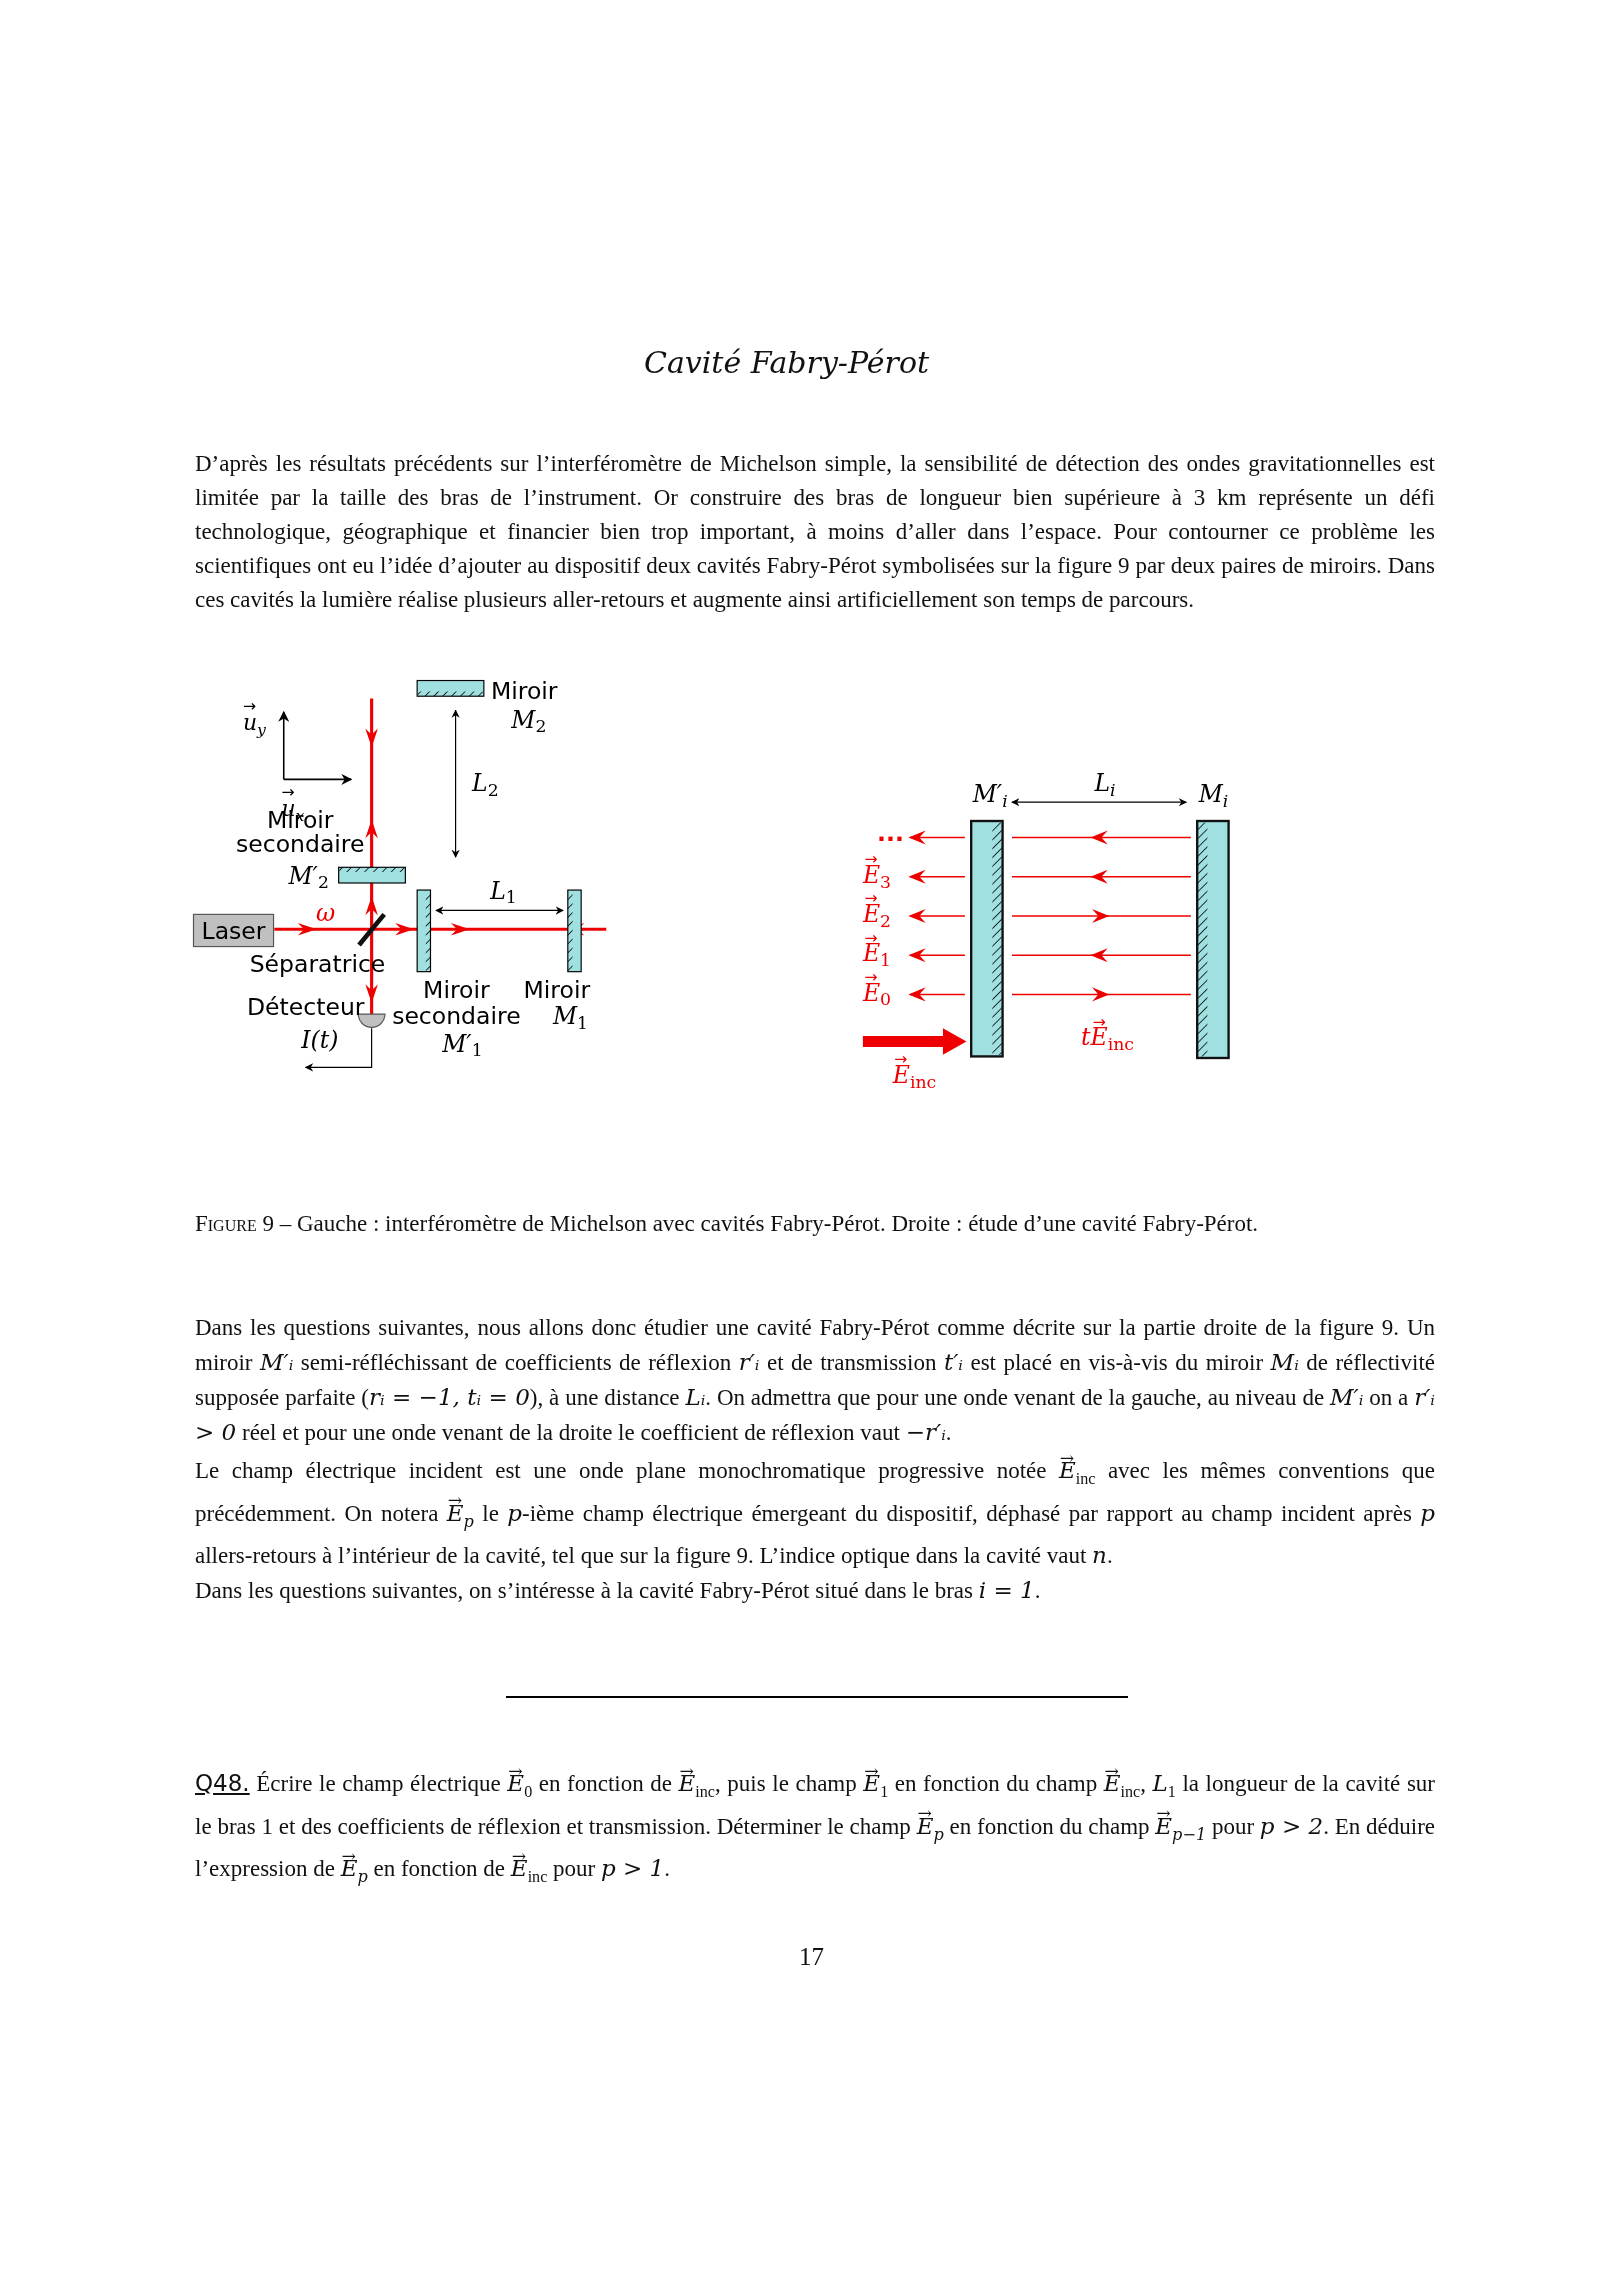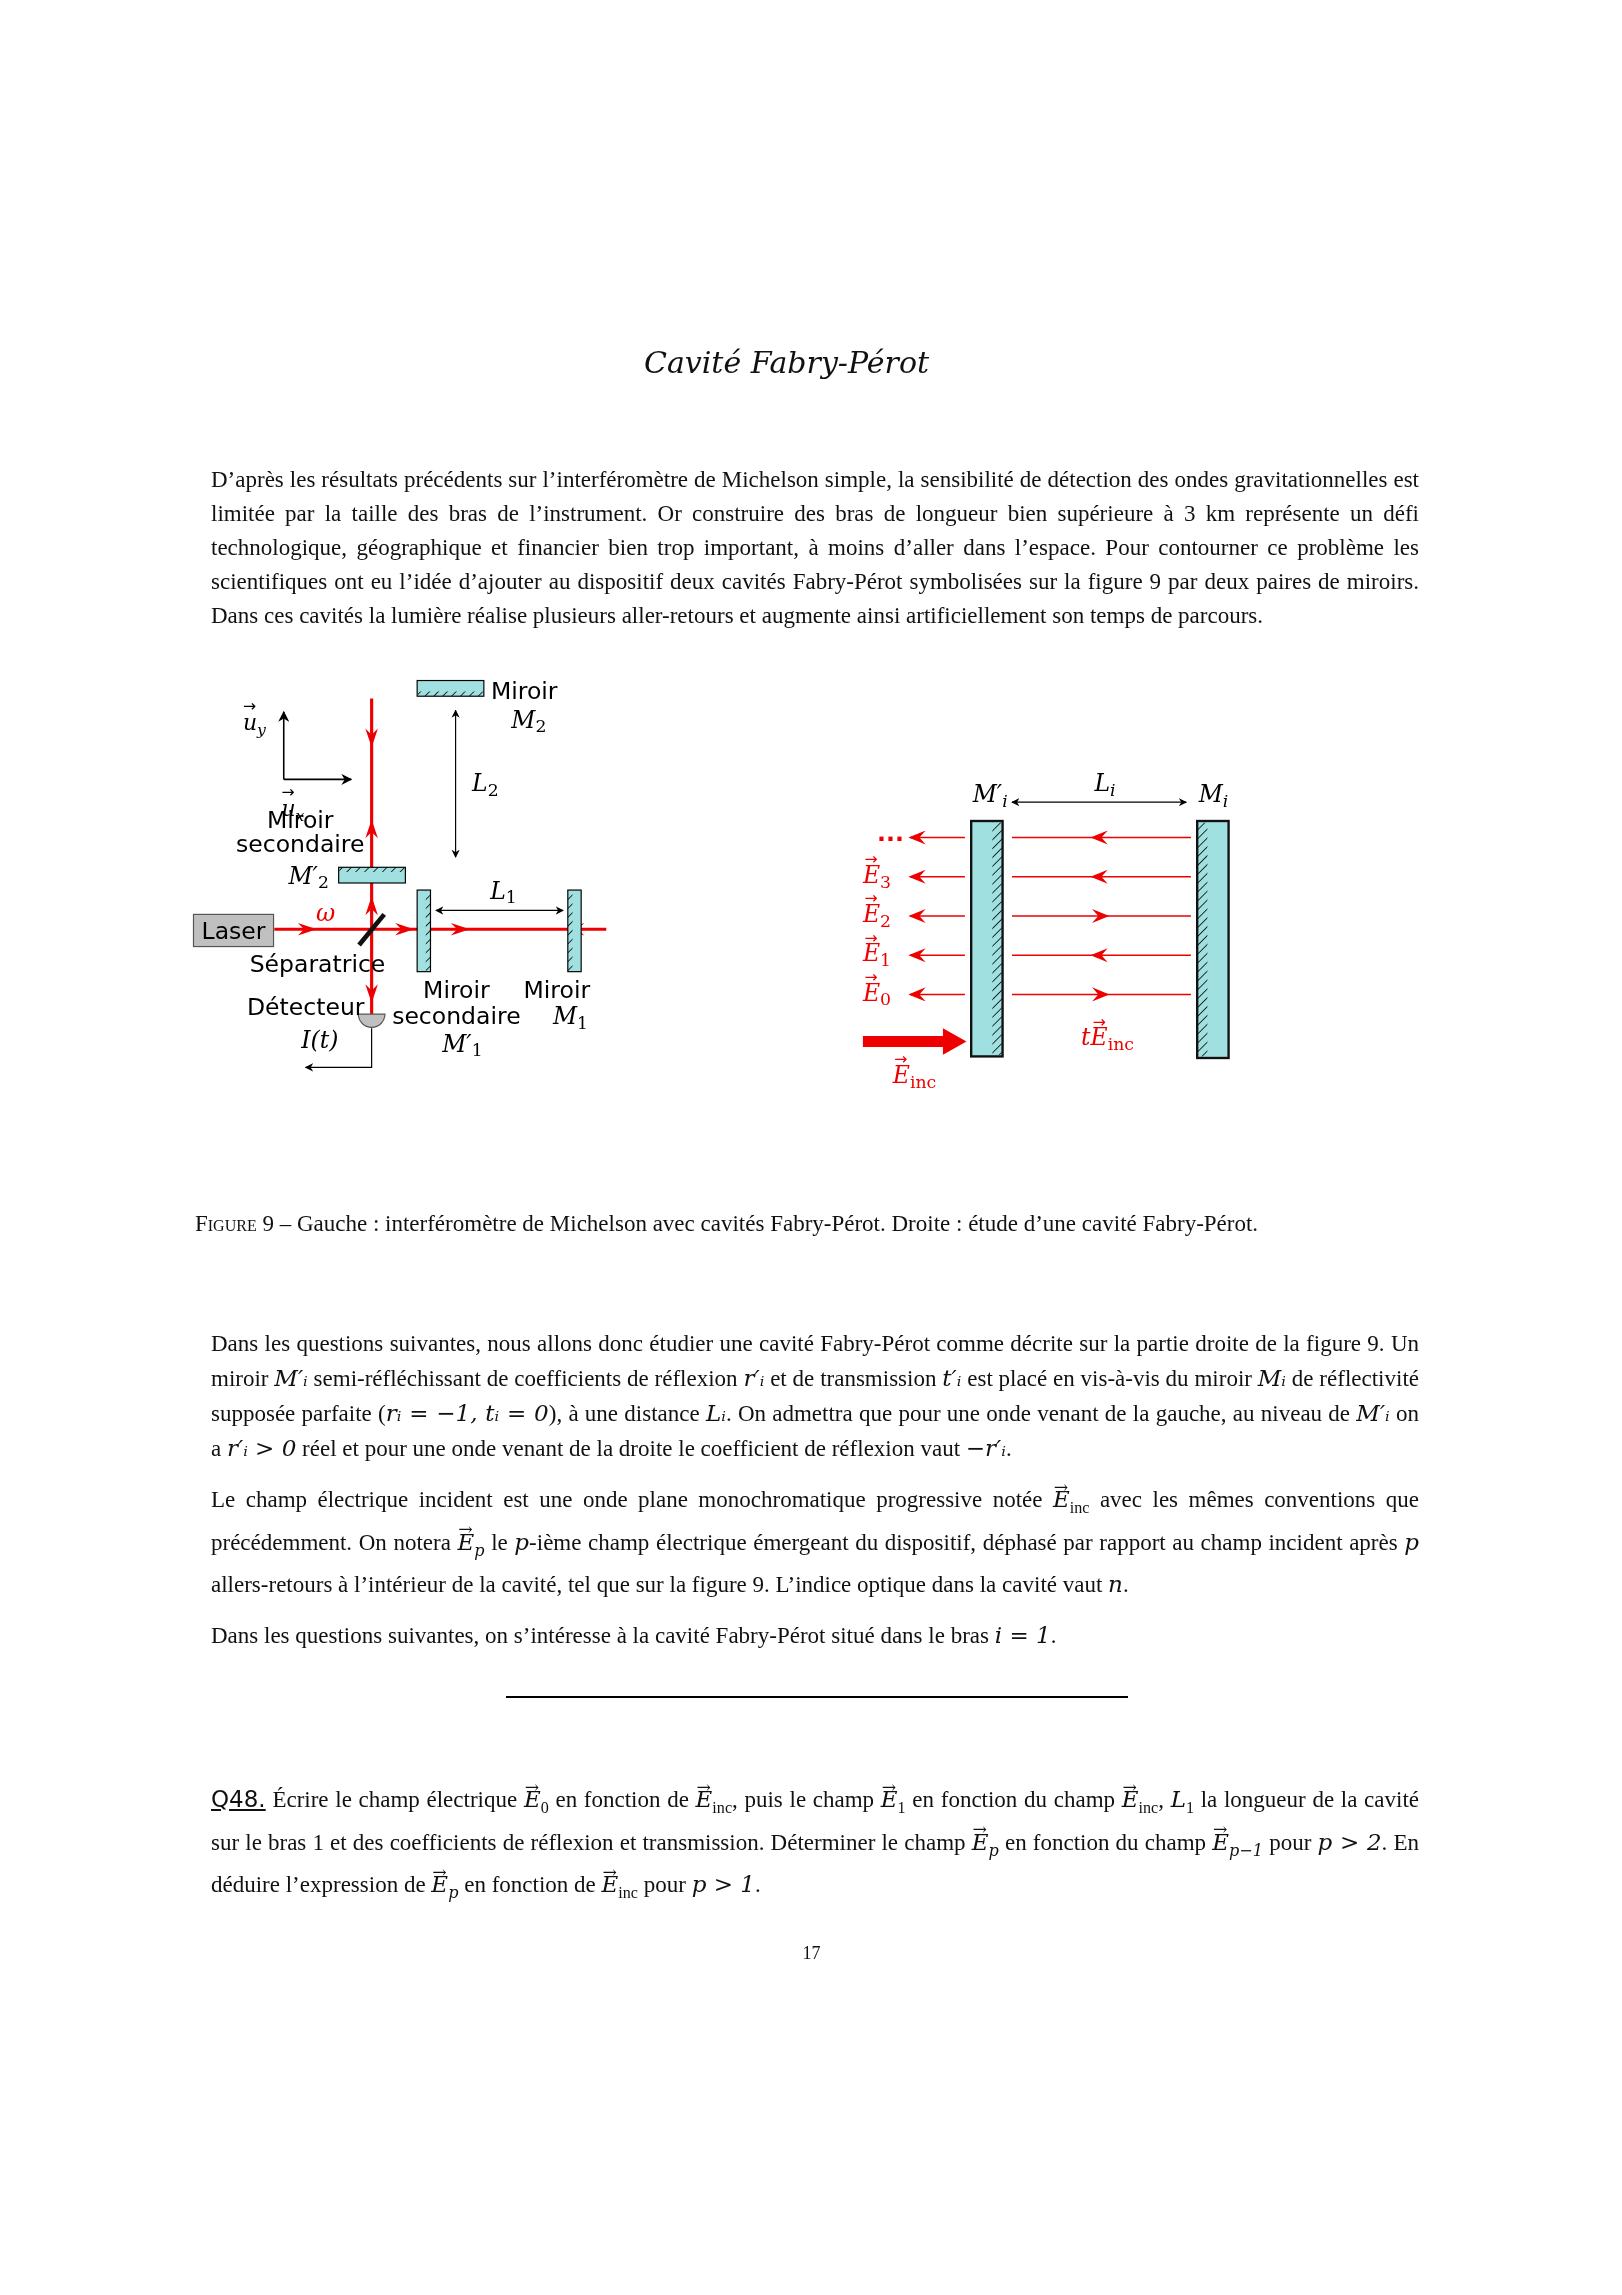--- a/index.html
+++ b/index.html
@@ -2,31 +2,31 @@
 <html style="font-size:12.6px"><head>
 <meta charset="utf-8">
 <style>
   html, body { margin: 0; padding: 0; background: #ffffff; }
   body { width: 1623px; height: 2295px; position: relative; overflow: hidden;
          font-family: "DejaVu Serif", "Liberation Serif", serif; color: #111; }
   .page-title { position: absolute; top: 345px; left: 0; width: 1573px; text-align: center;
                 font-style: italic; font-size: 30px; font-family: "DejaVu Serif", serif; }
   .para { position: absolute; left: 195px; width: 1240px; font-size: 23px; line-height: 34px;
           text-align: justify; font-family: "Liberation Serif", serif; }
-  .para p { margin: 16px; }
+  .para p { margin: 0; }
   .intro { top: 447px; }
   .caption { position: absolute; top: 1207px; left: 195px; width: 1240px; font-size: 23px;
              line-height: 34px; text-align: justify; font-family: "Liberation Serif", serif; }
   .caption .sc { font-variant: small-caps; }
   .body2 { top: 1311px; }
   .rule { position: absolute; top: 1696px; left: 506px; width: 622px; height: 2.4px; background: #000; }
   .question { top: 1766px; }
   .qlabel { font-family: "DejaVu Sans", sans-serif; font-weight: normal; text-decoration: underline; }
   .page-number { position: absolute; top: 1943px; left: 0; width: 1623px; text-align: center;
-                 font-size: 18px; font-family: "Liberation Serif", serif; }
+                 font-size: 25px; font-family: "Liberation Serif", serif; }
   .figure { position: absolute; left: 188px; top: 675px; width: 1287px; height: 518px; }
   .figure svg text { font-family: "DejaVu Sans", sans-serif; }
   .math { font-family: "DejaVu Serif", serif; font-style: italic; }
   .vec { position: relative; display: inline-block; }
   .vec::before { content: "\2192"; position: absolute; top: -0.72em; left: 0.05em; font-size: 0.75em; font-style: normal; }
   sub { font-size: 0.7em; }
 </style>
 </head>
 <body>
 

